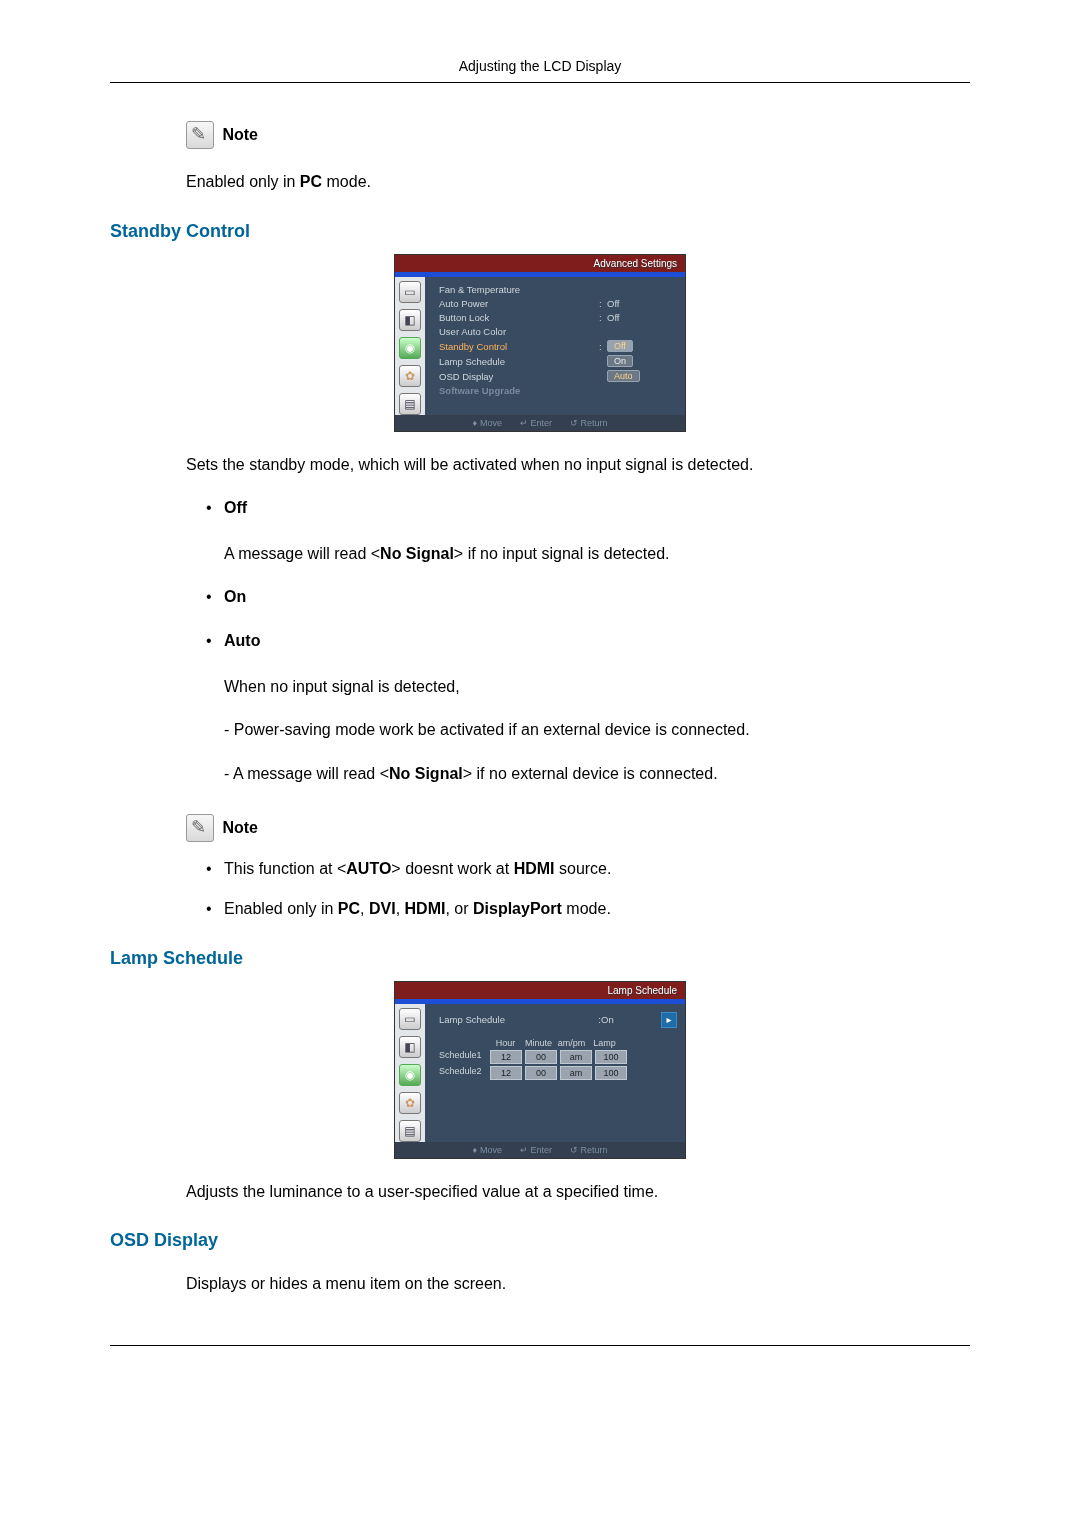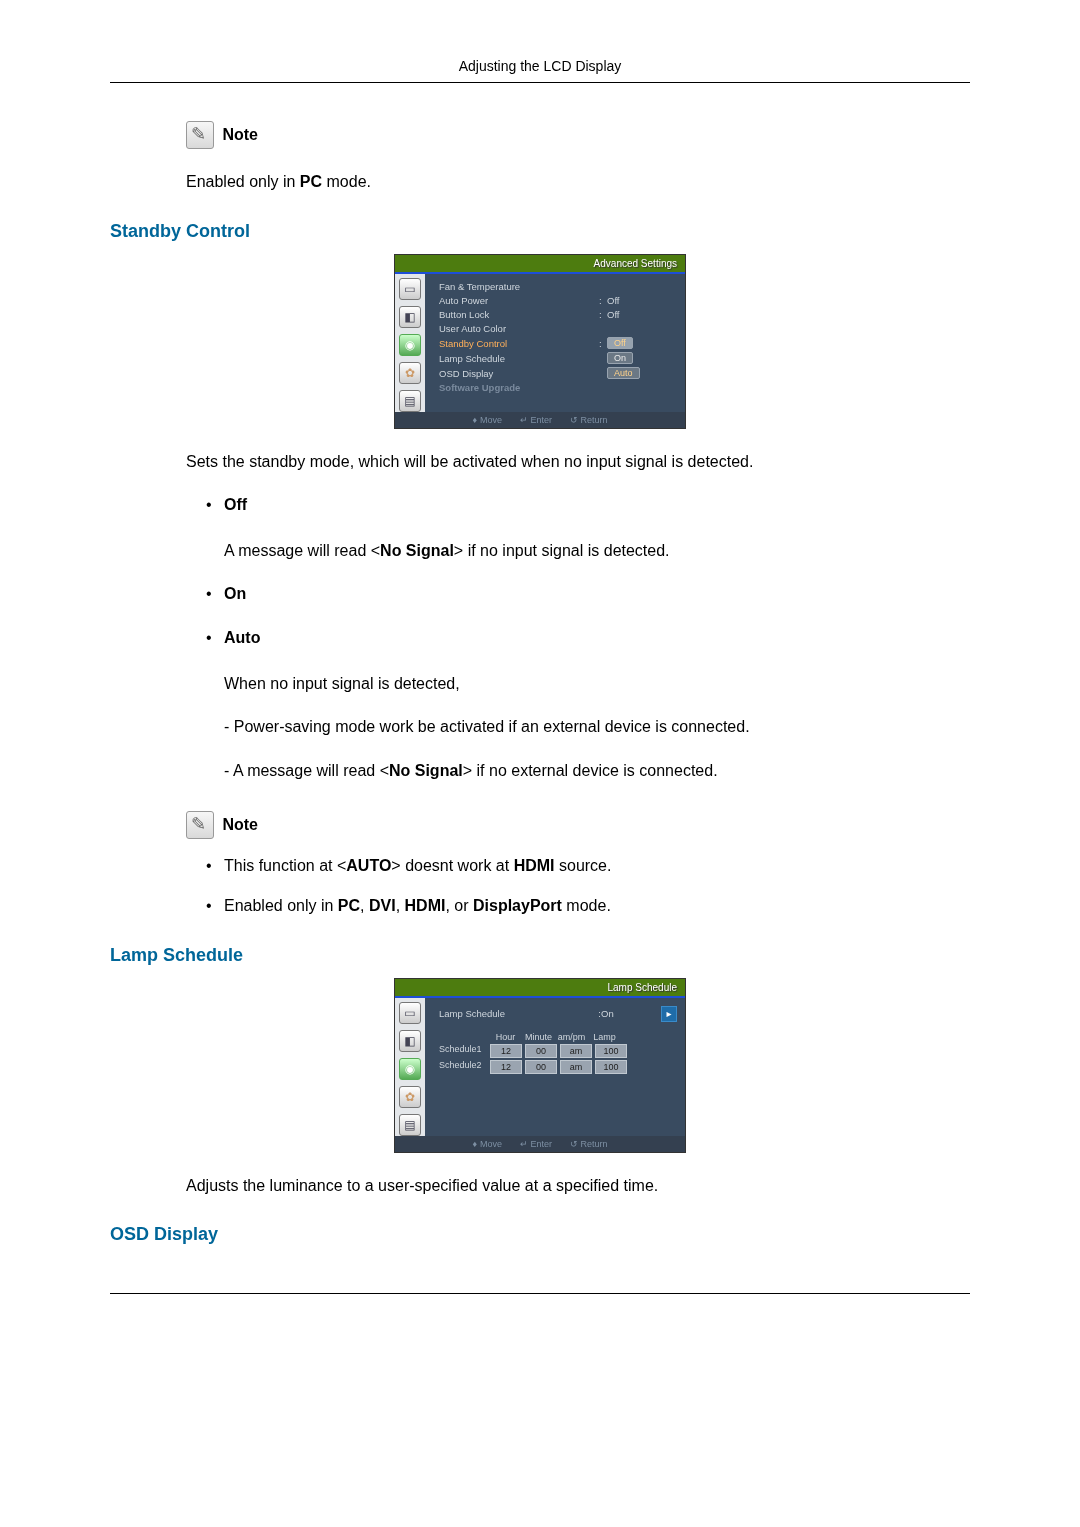--- a/index.html
+++ b/index.html
@@ -69,26 +69,26 @@
     margin-top: 12px;
   }
   
   .osd {
     width: 290px;
     border: 1px solid #333;
     font-family: Arial, sans-serif;
     color: #cfd6dd;
   }
   .osd-title {
-    background: #4d7c0f;
+    background: #7f1d1d;
     color: #fff;
     text-align: right;
     font-size: 10px;
     padding: 3px 8px;
-    border-bottom: 2px solid #1d4ed8;
+    border-bottom: 5px solid #1d4ed8;
     text-shadow: 1px 1px 1px #333;
   }
   .osd-body {
     display: flex;
     background: #394b60;
   }
   .osd-iconcol {
     width: 30px;
     background: #e4e7ea;
     display: flex;
@@ -408,15 +408,16 @@
             <span>Return</span>
           </span>
       </div>
     </div>
   </div>
 
   <div class="body-text">Adjusts the luminance to a user-specified value at a specified time.</div>
 
   <div class="section-heading">OSD Display</div>
 
+  <div class="body-text">Displays or hides a menu item on the screen.</div>
 
   <div class="bottom-rule"></div>
 </div>
 
 </body></html>

